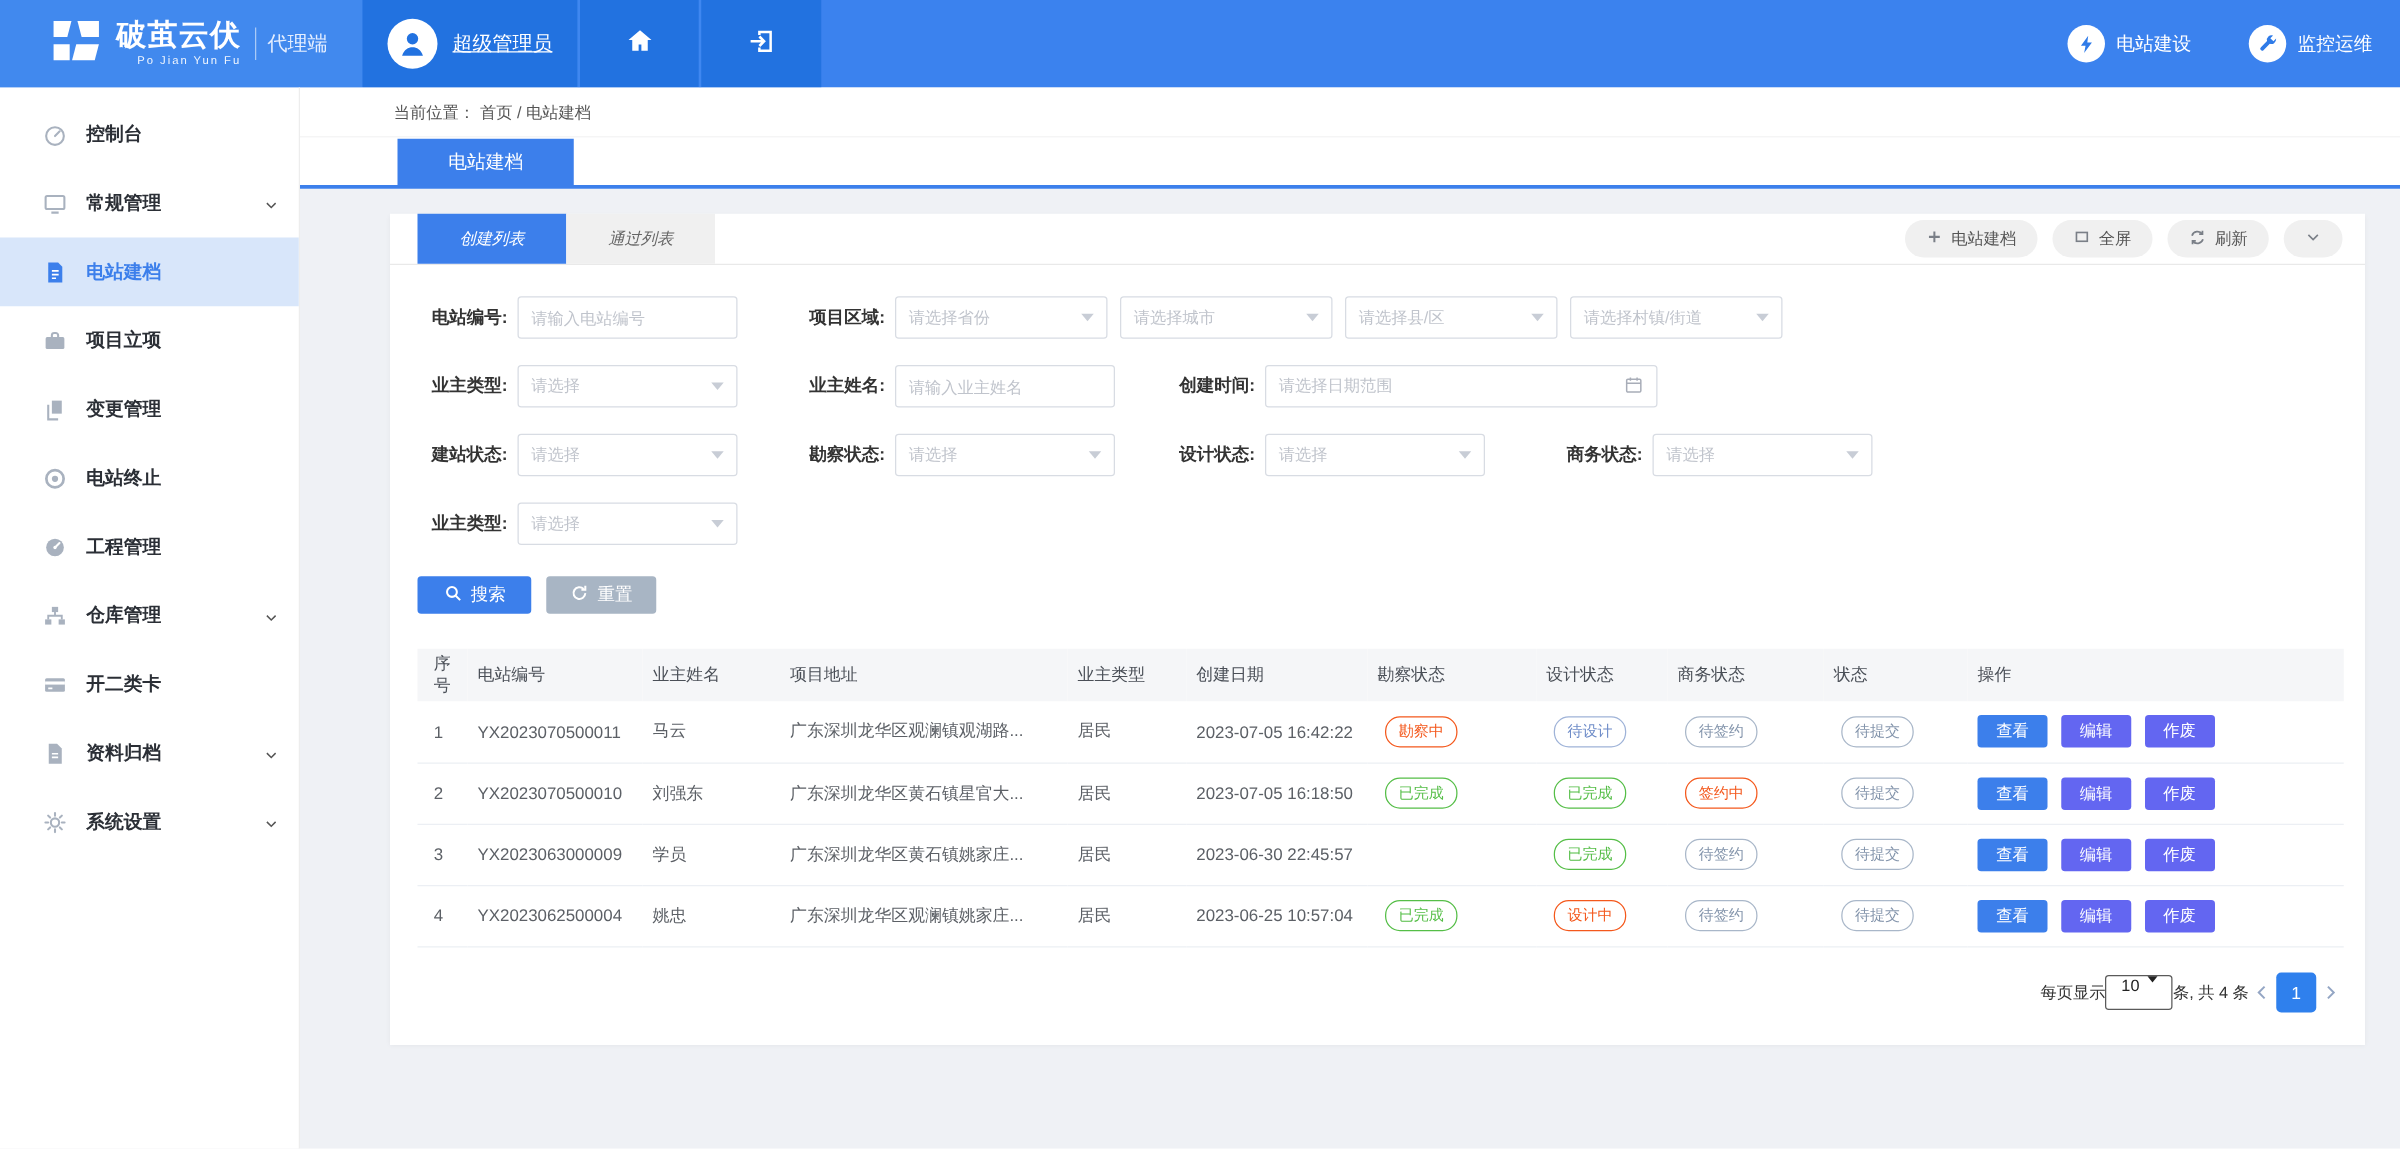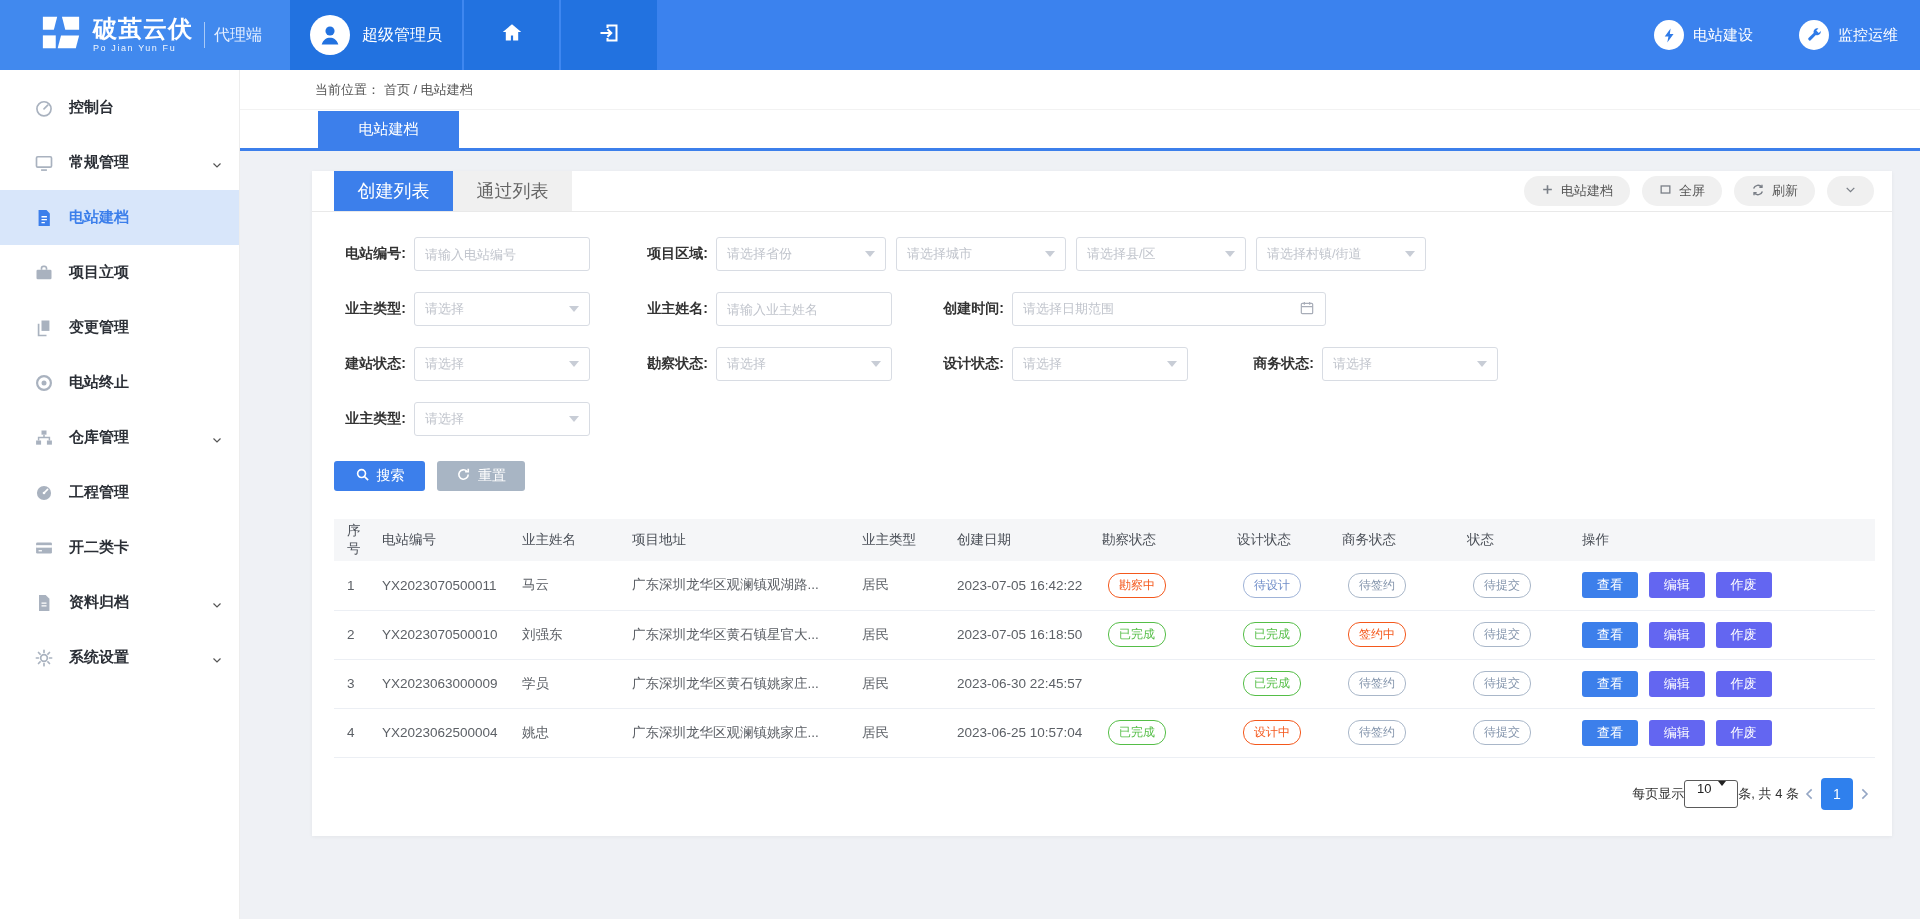--- a/index.html
+++ b/index.html
@@ -6,30 +6,30 @@
   html,body { margin:0; padding:0; }
   body { font-family:"Liberation Sans","DejaVu Sans",sans-serif; }
   .app { position:relative; width:1920px; height:919px; background:#EFF1F5; overflow:hidden; }
 
   
   .topbar { position:absolute; top:0; left:0; width:1920px; height:70px; background:#3B82EE; display:flex; align-items:stretch; }
   .logo-area { width:290px; background:#4189EE; display:flex; align-items:center; padding-left:38px; flex:none; }
   .logo-mark { flex:none; }
   .logo-text { margin-left:9px; color:#fff; line-height:1.1; }
   .logo-title { font-size:24px; font-weight:bold; letter-spacing:1px; white-space:nowrap; }
-  .logo-sub { font-size:9px; letter-spacing:1.6px; opacity:.92; margin-top:2px; white-space:nowrap; }
+  .logo-sub { font-size:9px; letter-spacing:1.6px; opacity:.92; margin-top:2px; white-space:nowrap;text-align:right; }
   .logo-div { width:1px; height:26px; background:rgba(255,255,255,.55); margin:0 9px 0 11px; flex:none; }
   .logo-tag { color:#E4EEFF; font-size:16px; white-space:nowrap; }
   .seg { background:#2272E0; display:flex; align-items:center; justify-content:center; flex:none; }
   .seg + .seg { border-left:2px solid #3F87F0; }
   .seg-user { width:172px; gap:12px; }
   .seg-home { width:97px; }
   .seg-login { width:98px; }
   .avatar { width:40px; height:40px; border-radius:50%; background:#fff; display:flex; align-items:center; justify-content:center; }
-  .user-name { color:#fff; font-size:16px; white-space:nowrap; }
+  .user-name { color:#fff; font-size:16px; white-space:nowrap;text-decoration:underline; }
   .top-right { margin-left:auto; display:flex; align-items:center; gap:46px; padding-right:22px; }
   .mod { display:flex; align-items:center; gap:9px; color:#fff; font-size:15px; cursor:pointer; white-space:nowrap; }
   .mod-icon { width:30px; height:30px; background:#fff; border-radius:50%; display:flex; align-items:center; justify-content:center; flex:none; }
 
   
   .sidebar { position:absolute; top:70px; left:0; width:240px; height:849px; background:#fff; border-right:1px solid #EDEDED; padding-top:10px; }
   .side-item { height:55px; display:flex; align-items:center; padding-left:34px; position:relative; cursor:pointer; }
   .side-item .s-icon { width:20px; height:20px; margin-right:15px; flex:none; display:flex; align-items:center; }
   .side-item .s-label { font-size:15px; font-weight:bold; color:#2B2F36; white-space:nowrap; }
   .side-item.active { background:#D8E6FA; }
@@ -39,21 +39,21 @@
   
   .content { position:absolute; left:240px; top:70px; width:1680px; height:849px; }
   .breadcrumb { height:40px; background:#fff; display:flex; align-items:center; padding-left:75px; font-size:13px; color:#555; border-bottom:1px solid #F2F2F2; }
   .breadcrumb .bc-path { margin-left:4px; color:#555; }
   .tabbar { height:41px; background:#fff; position:relative; border-bottom:3px solid #3C7FEB; }
   .page-tab { position:absolute; left:78px; bottom:0; width:141px; height:37px; background:#3C7FEB; color:#fff; font-size:15px; display:flex; align-items:center; justify-content:center; cursor:pointer; }
 
   .card { margin:20px 28px 0 72px; width:1580px; height:665px; background:#fff; box-shadow:0 1px 4px rgba(0,0,0,.05); }
 
   .card-tabs { height:41px; border-bottom:1px solid #E9E9E9; display:flex; align-items:stretch; padding-left:22px; }
-  .ctab { width:119px; display:flex; align-items:center; justify-content:center; font-size:18px; cursor:pointer; }
+  .ctab { width:119px; display:flex; align-items:center; justify-content:center; font-size:13px; cursor:pointer;font-style:italic; }
   .ctab.active { background:#3C7FEB; color:#fff; }
   .ctab.inactive { background:#F0F0F0; color:#666; }
   .toolbar { margin-left:auto; display:flex; align-items:center; gap:12px; padding-right:18px; }
   .pill { height:30px; border-radius:15px; background:#F0F0F0; color:#555; font-size:13px; display:flex; align-items:center; gap:7px; padding:0 17px; cursor:pointer; white-space:nowrap; }
 
   
   .filters { margin-top:25px; position:relative; }
   .frow { position:relative; height:34px; margin-bottom:21px; }
   .fg { position:absolute; top:0; height:34px; display:flex; align-items:center; }
   .fg .flabel { font-size:14px; color:#333; font-weight:bold; text-align:right; margin-right:8px; white-space:nowrap; }
@@ -233,43 +233,43 @@
             <circle cx="12" cy="12" r="8.3" fill="none" stroke="#A9B2BF" stroke-width="2.6"></circle>
             <circle cx="12" cy="12" r="3" fill="#A9B2BF"></circle>
           </svg>
       </span>
       <span class="s-label">电站终止</span>
     </div>
 
     <div class="side-item">
       <span class="s-icon">
         <svg width="20" height="20" viewBox="0 0 24 24">
+            <circle cx="12" cy="12" r="8.5" fill="#A9B2BF"></circle>
+            <path d="M12 12l4.3-4.3" stroke="#fff" stroke-width="2" stroke-linecap="round"></path>
+            <circle cx="12" cy="12" r="1.6" fill="#fff"></circle>
+          </svg>
+      </span>
+      <span class="s-label">工程管理</span>
+    </div>
+
+    <div class="side-item">
+      <span class="s-icon">
+        <svg width="20" height="20" viewBox="0 0 24 24">
             <rect x="9" y="3" width="6" height="5" fill="#A9B2BF"></rect>
             <rect x="2.5" y="15" width="6" height="5" fill="#A9B2BF"></rect>
             <rect x="15.5" y="15" width="6" height="5" fill="#A9B2BF"></rect>
             <path d="M12 8v3.5M5.5 15v-3.5h13V15" fill="none" stroke="#A9B2BF" stroke-width="1.8"></path>
           </svg>
       </span>
       <span class="s-label">仓库管理</span>
       <span class="chev">
         <svg width="12" height="12" viewBox="0 0 24 24" fill="none" stroke="#555" stroke-width="2.4">
             <path d="M5 9l7 7 7-7"></path>
           </svg>
       </span>
-    </div>
-
-    <div class="side-item">
-      <span class="s-icon">
-        <svg width="20" height="20" viewBox="0 0 24 24">
-            <circle cx="12" cy="12" r="8.5" fill="#A9B2BF"></circle>
-            <path d="M12 12l4.3-4.3" stroke="#fff" stroke-width="2" stroke-linecap="round"></path>
-            <circle cx="12" cy="12" r="1.6" fill="#fff"></circle>
-          </svg>
-      </span>
-      <span class="s-label">工程管理</span>
     </div>
 
 
     <div class="side-item">
       <span class="s-icon">
         <svg width="20" height="20" viewBox="0 0 24 24">
             <rect x="2.5" y="5.5" width="19" height="13" rx="1.5" fill="#A9B2BF"></rect>
             <rect x="2.5" y="8.6" width="19" height="3" fill="#fff"></rect>
             <path d="M5.5 15.3h4" stroke="#fff" stroke-width="1.6"></path>
           </svg>

